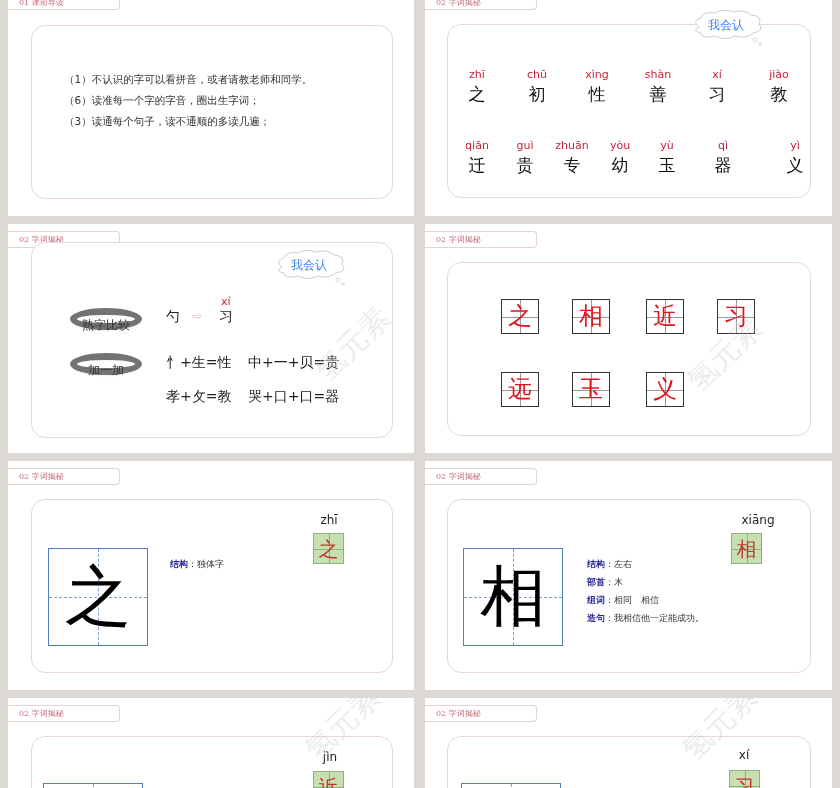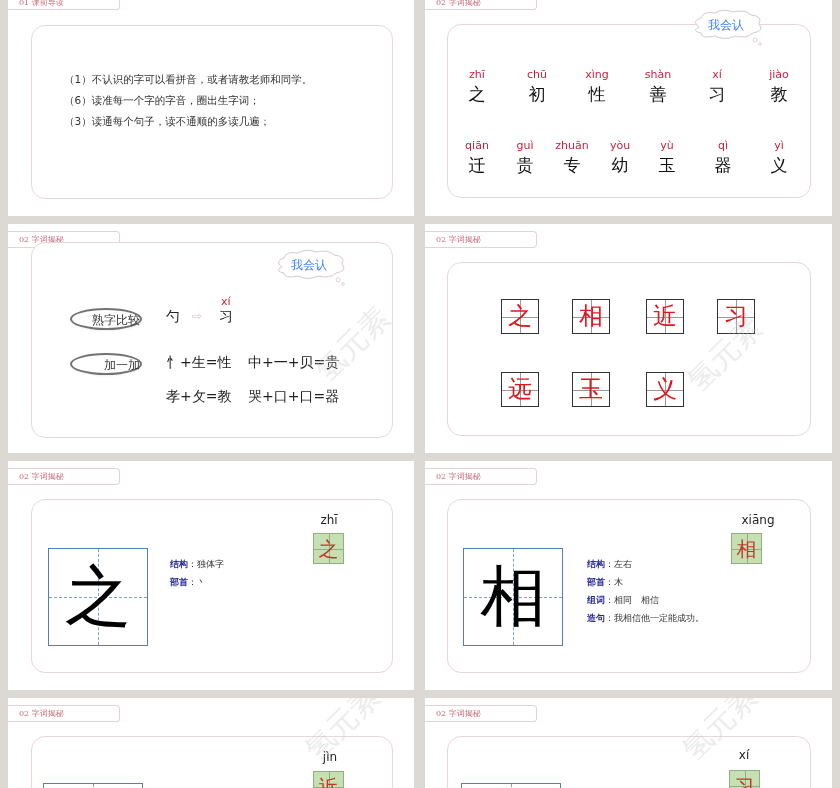--- a/index.html
+++ b/index.html
@@ -23,22 +23,22 @@
   
   .bubble { position: absolute; width: 80px; height: 34px; }
   .bubble svg { position: absolute; left: 0; top: 0; }
   .bubble-text { position: absolute; left: 0; width: 74px; top: 8px; text-align: center; font-size: 12px; color: #3b82f6; }
   .pycell { position: absolute; text-align: center; width: 40px; }
   .py { color: #c8223b; font-size: 11px; line-height: 12px; }
   .hz { color: #111; font-size: 17px; line-height: 24px; margin-top: 1px; }
 
   
   .oval {
-    position: absolute; height: 22px; border: 2px solid #737373; border-radius: 50%;
-    font-size: 12px; text-align: right; line-height: 20px; color: #333; background: #fff;
+    position: absolute; height: 22px; border: 7px solid #737373; border-radius: 50%;
+    font-size: 12px; text-align: center; line-height: 20px; color: #333; background: #fff;
     box-shadow: 0 1px 2px rgba(0,0,0,0.06);
   }
   .s3text { position: absolute; font-size: 14px; color: #222; white-space: nowrap; }
   .s3py { position: absolute; font-size: 11px; color: #c8223b; }
   .arrow { position: absolute; color: #e6b8bf; font-size: 12px; }
 
   
   .tzg {
     position: absolute; width: 38px; height: 35px; border: 1.5px solid #333; background: #fff;
   }
@@ -132,21 +132,21 @@
       <div class="hz">幼</div>
     </div>
   <div class="pycell" style="left:222px; top:148px;">
       <div class="py">yù</div>
       <div class="hz">玉</div>
     </div>
   <div class="pycell" style="left:278px; top:148px;">
       <div class="py">qì</div>
       <div class="hz">器</div>
     </div>
-  <div class="pycell" style="left:334px; top:148px;">
+  <div class="pycell" style="left:350px; top:148px;">
       <div class="py">yì</div>
       <div class="hz">义</div>
     </div>
 </div>
 
 <div class="slide" style="left:8px; top:224px; width:406px; height:229px;">
   <div class="tag" style="top:7px;">02 字词揭秘</div>
   <div class="card" style="left:23px; top:18px; width:362px; height:196px;"></div>
   <div class="bubble" style="left:264px; top:25px;">
     <svg width="80" height="38" viewBox="0 0 80 38">
@@ -212,21 +212,20 @@
     <div class="ch">之</div>
   </div>
 
   <div class="smallpy" style="left:296px; top:52px;">zhī</div>
   <div class="greenbox" style="left:305px; top:72px;">
       <span>之</span>
     </div>
 
   <div class="info" style="left:162px; top:94px;">
     <div><span class="k">结构</span><span>：独体字</span></div>
-    <div><span class="k">部首</span><span>：丶</span></div>
   </div>
 </div>
 
 <div class="slide" style="left:425px; top:461px; width:407px; height:229px;">
   <div class="tag" style="top:7px;">02 字词揭秘</div>
   <div class="card" style="left:22px; top:38px; width:364px; height:174px;"></div>
 
   <div class="bigbox" style="left:38px; top:87px;">
     <div class="vl"></div>
       <div class="hl"></div>

